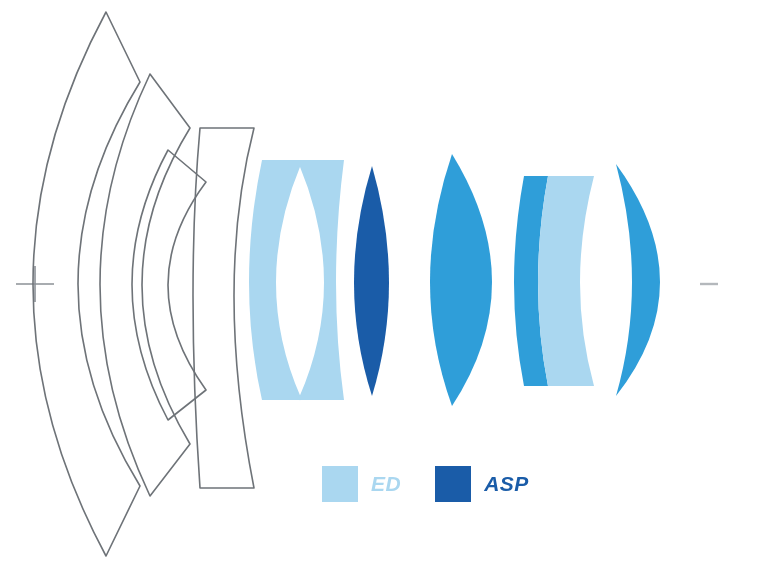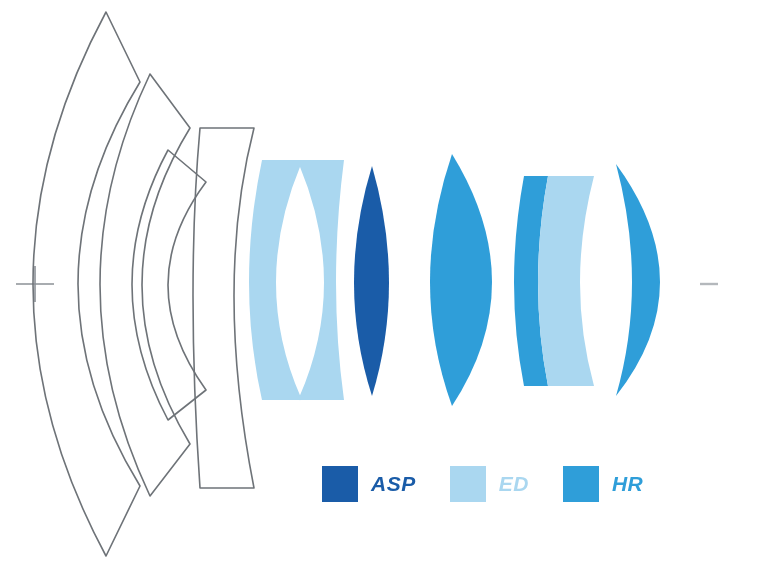--- a/index.html
+++ b/index.html
@@ -61,26 +61,22 @@
     <path class="fill-hr" d="M524,176 L548,176 Q528,284 548,386 L524,386 Q504,284 524,176 Z"></path>
     <path class="fill-ed" d="M548,176 L594,176 Q566,284 594,386 L548,386 Q528,284 548,176 Z"></path>
 
     <path class="fill-hr" d="M616,164 Q648,284 616,396 Q704,284 616,164 Z"></path>
 
     <line class="dash" x1="700" y1="284" x2="718" y2="284"></line>
   </svg>
 
   <div class="legend">
     <div class="legend-item">
-      <div class="swatch swatch-asp"></div>
-      <span class="legend-label label-asp">ASP</span>
-    </div>
-    <div class="legend-item">
       <div class="swatch swatch-ed"></div>
       <span class="legend-label label-ed">ED</span>
     </div>
     <div class="legend-item">
-      <div class="swatch swatch-hr"></div>
-      <span class="legend-label label-hr">HR</span>
+      <div class="swatch swatch-asp"></div>
+      <span class="legend-label label-asp">ASP</span>
     </div>
   </div>
 
 </div>
 
 </body></html>

